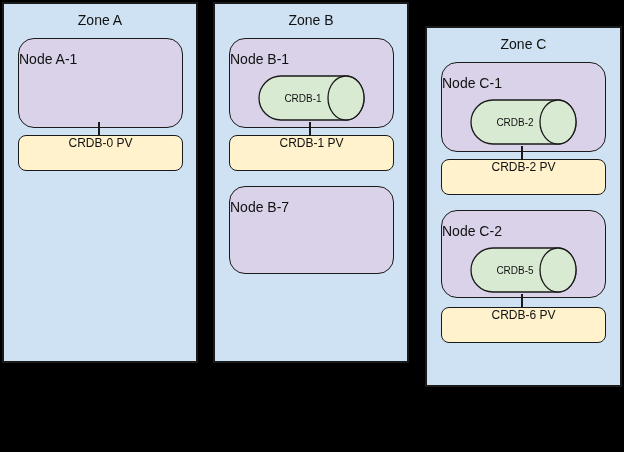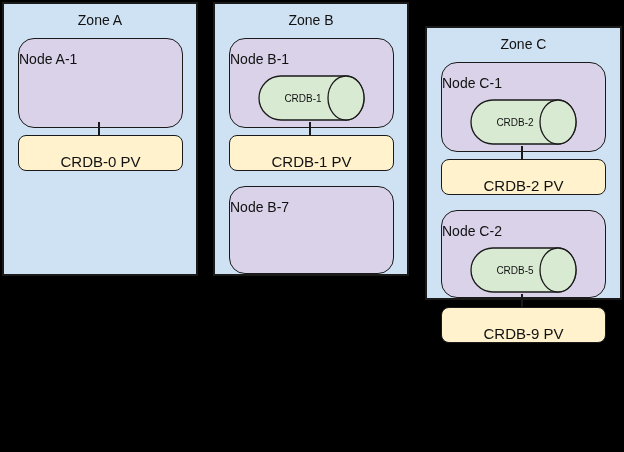--- a/index.html
+++ b/index.html
@@ -8,21 +8,21 @@
     width: 624px;
     height: 452px;
     background: var(--background, #000);
     font-family: "Liberation Sans", sans-serif;
     color: #111;
     overflow: hidden;
   }
   .zone {
     position: absolute;
     top: 2px;
-    height: 274px;
+    height: 361px;
     background: var(--zone-fill, #cfe2f3);
     border: 2px solid var(--stroke, #1a1a1a);
     box-sizing: border-box;
     padding-left: 19px;
   }
   .zone-title {
     position: absolute;
     top: 8px; left: 0; right: 0;
     text-align: center;
     font-size: 14px;
@@ -64,22 +64,22 @@
   .conn-1 { top: 118px; height: 14px; }
   .conn-2 { top: 266px; height: 14px; }
   .pv {
     position: absolute;
     left: 14px;
     width: 165px; height: 36px;
     background: var(--pv-fill, #fff2cc);
     border: 1.3px solid var(--stroke, #1a1a1a);
     border-radius: 8px;
     box-sizing: border-box;
-    display: flex; align-items: flex-end; justify-content: center;
-    font-size: 15px;
+    display: flex; align-items: flex-start; justify-content: center;
+    font-size: 12px;
   }
   .pv-1 { top: 131px; }
   .pv-2 { top: 279px; }
   .node-1 { top: 34px; height: 90px; }
   .node-2 { top: 182px; height: 88px; }
   .zone-a { left: 2px;   width: 196px; }
   .zone-b { left: 213px; width: 196px; }
   .zone-c { left: 425px; width: 197px; margin-top: 24px; }
 </style>
 </head>
@@ -140,17 +140,17 @@
       <div class="pod">
         <svg width="107" height="46" viewBox="0 0 107 46">
           <path d="M 23,1 H 88 A 18,22 0 0 1 88,45 H 23 A 22,22 0 0 1 23,1 Z" style="fill:var(--pod-fill,#d9ead3); stroke:var(--stroke,#1a1a1a); stroke-width:1.3"></path>
           <ellipse cx="88" cy="23" rx="18" ry="22" style="fill:var(--pod-fill,#d9ead3); stroke:var(--stroke,#1a1a1a); stroke-width:1.3"></ellipse>
         </svg>
         <div class="pod-label">CRDB-5</div>
       </div>
     </div>
     <div class="connector conn-2"></div>
     <div class="pv pv-2">
-      <span>CRDB-9 PV</span>
+      <span>CRDB-6 PV</span>
     </div>
   </div>
 
 </div>
 
 </body></html>

